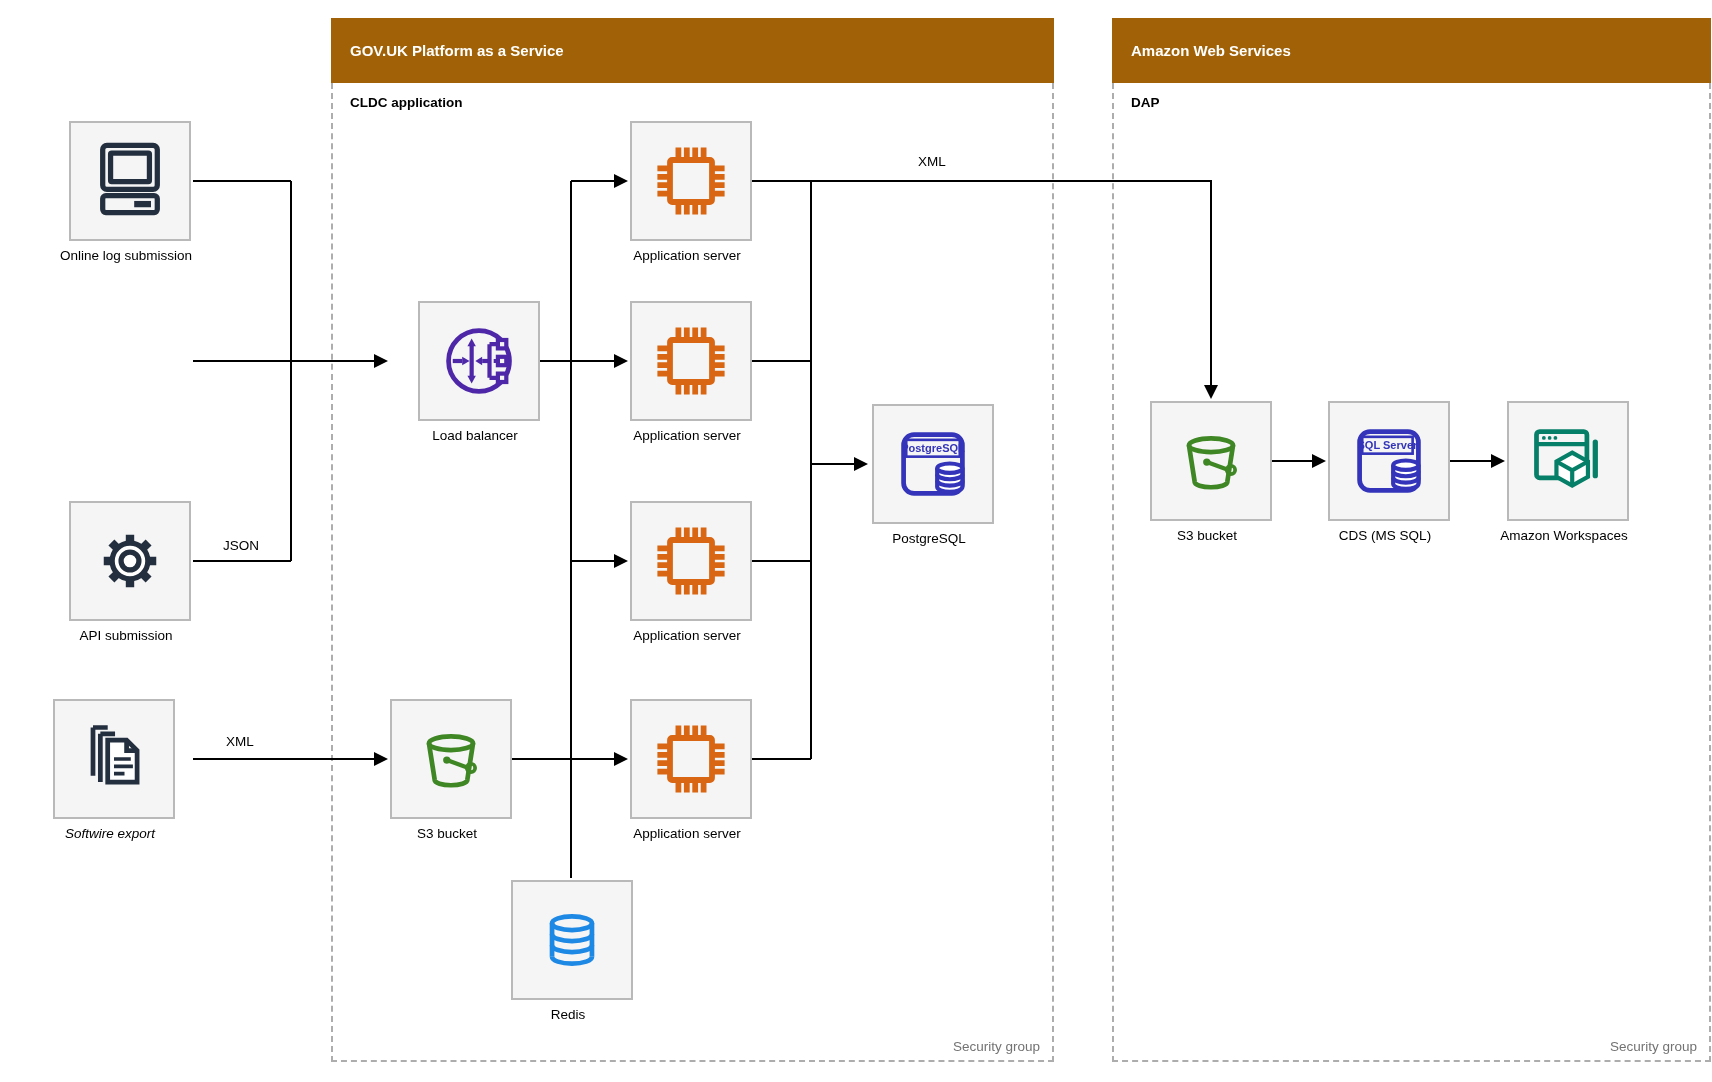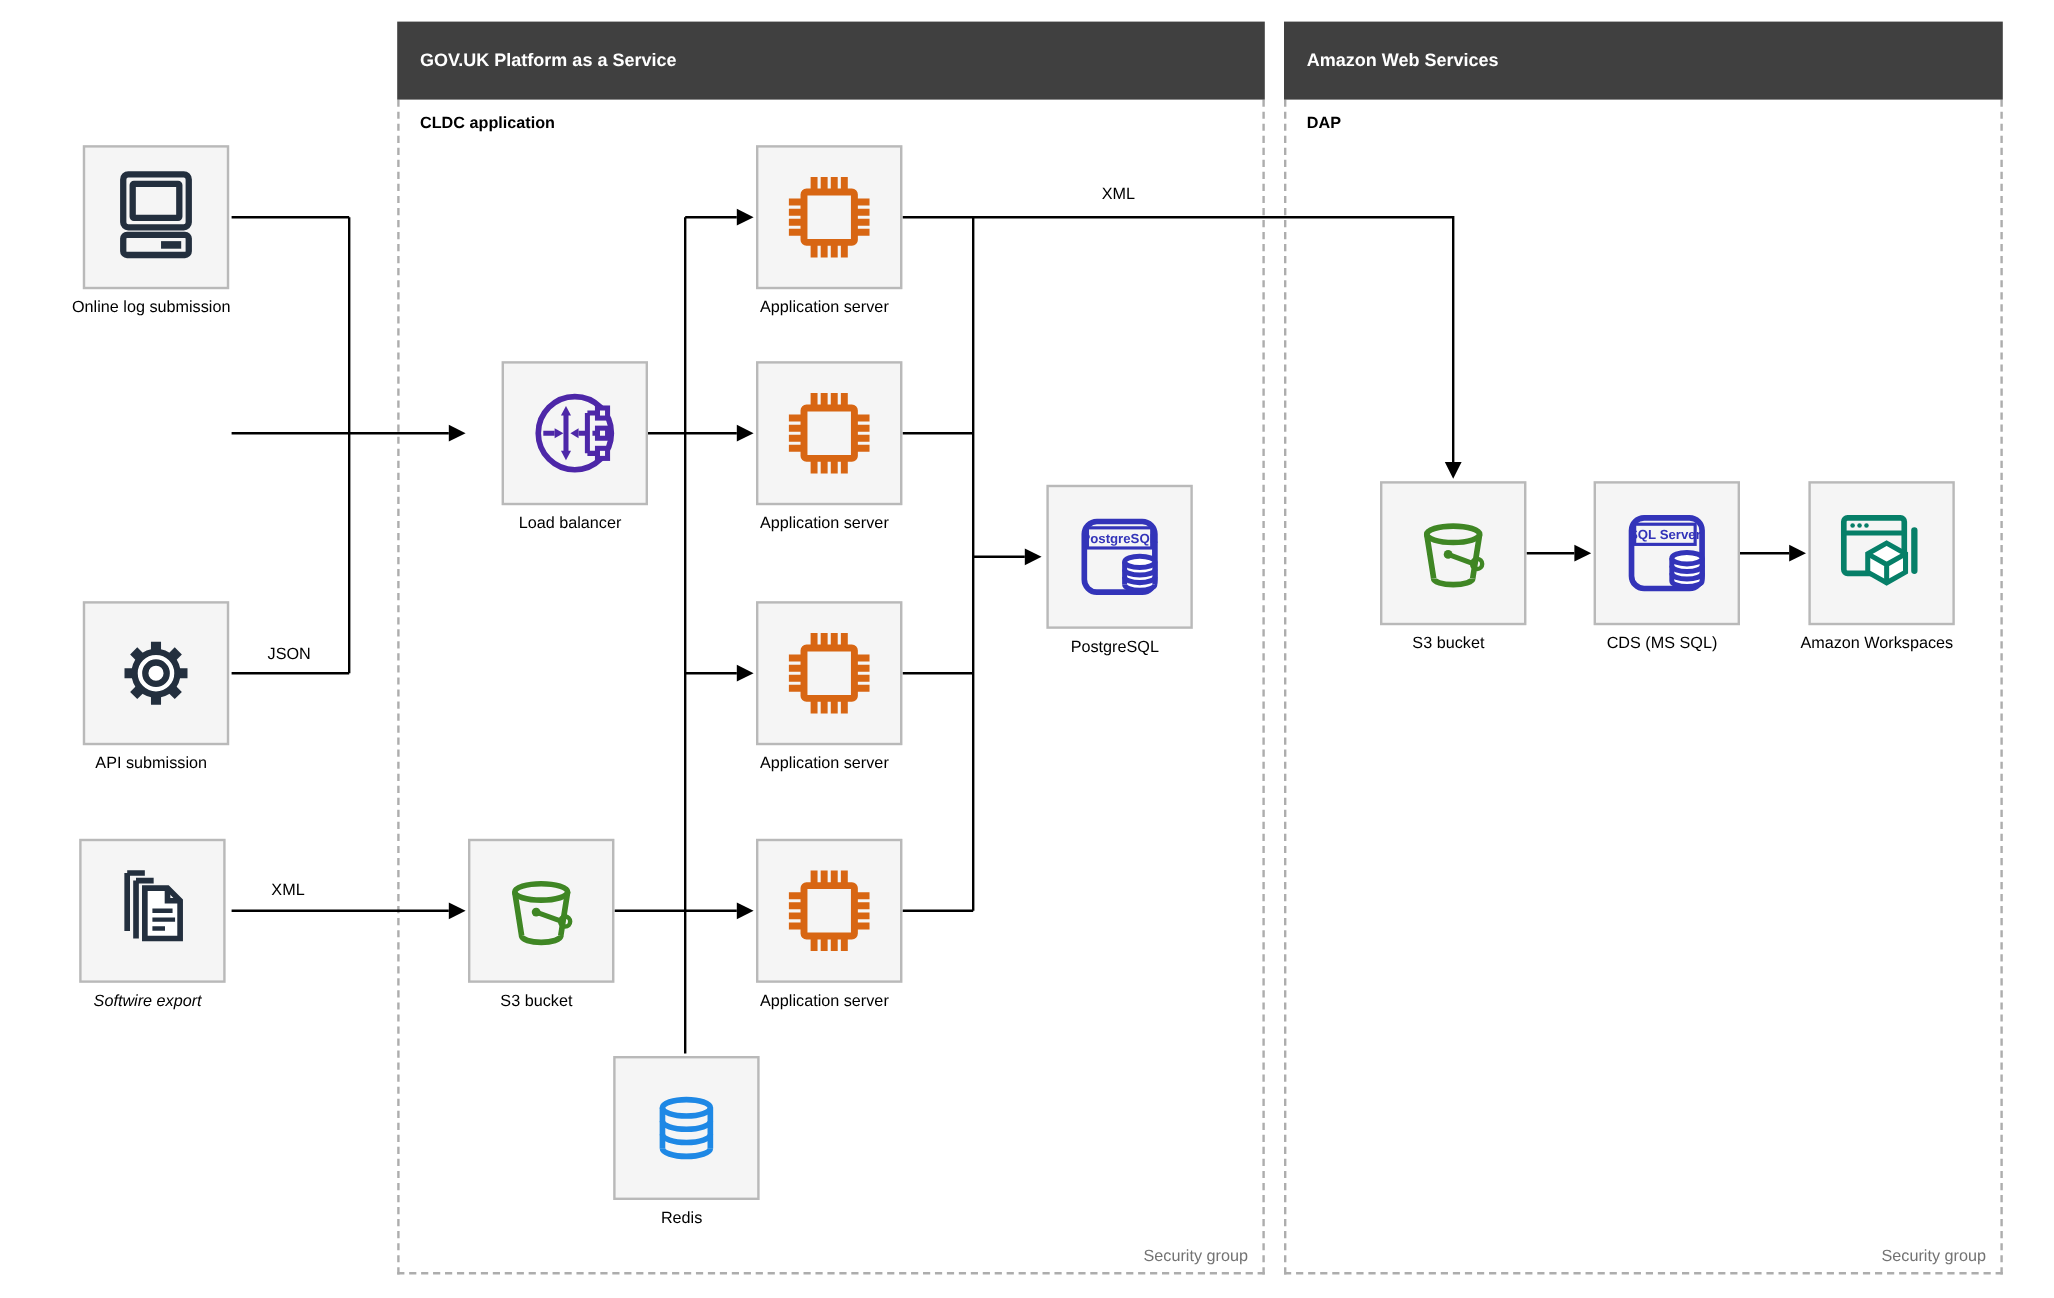--- a/index.html
+++ b/index.html
@@ -2,21 +2,21 @@
 <html><head>
 <meta charset="utf-8">
 <style>
   html,body{margin:0;padding:0;background:#fff;}
   .stage{position:relative;width:1712px;height:1082px;background:#ffffff;overflow:hidden;
          font-family:"Liberation Sans","DejaVu Sans",sans-serif;color:#000;}
   
   .container{position:absolute;box-sizing:border-box;}
   .container .body{position:absolute;left:0;right:0;top:65px;bottom:0;
                    border:2px dashed #adadad;border-top:none;box-sizing:border-box;}
-  .container .hdr{position:absolute;left:0;right:0;top:0;height:65px;background:#404040;
+  .container .hdr{position:absolute;left:0;right:0;top:0;height:65px;background:#a16207;
                   color:#ffffff;font-weight:bold;font-size:15px;line-height:65px;padding-left:19px;
                   box-sizing:border-box;}
   .container .sub{position:absolute;left:19px;top:77px;font-weight:bold;font-size:13.5px;}
   .container .foot{position:absolute;right:14px;bottom:8px;font-size:13.5px;color:#737373;}
   
   .node{position:absolute;width:114px;}
   .box{width:122px;height:120px;background:#f5f5f5;border:2px solid #b9b9b9;box-sizing:border-box;
        display:flex;align-items:center;justify-content:center;}
   .nlabel{position:absolute;top:127px;left:50%;transform:translateX(-50%);white-space:nowrap;
           font-size:13.5px;text-align:center;}
@@ -30,21 +30,21 @@
 
 <div class="stage">
 
   <div class="container" style="left:331px;top:18px;width:723px;height:1044px;">
     <div class="body"></div>
     <div class="hdr">GOV.UK Platform as a Service</div>
     <div class="sub">CLDC application</div>
     <div class="foot">Security group</div>
   </div>
 
-  <div class="container" style="left:1070px;top:18px;width:599px;height:1044px;">
+  <div class="container" style="left:1112px;top:18px;width:599px;height:1044px;">
     <div class="body"></div>
     <div class="hdr">Amazon Web Services</div>
     <div class="sub">DAP</div>
     <div class="foot">Security group</div>
   </div>
 
   <svg class="edges" width="1712" height="1082" viewBox="0 0 1712 1082">
     <g stroke="#000000" stroke-width="2" fill="none">
       <path d="M193,181 H291"></path>
       <path d="M291,181 V561"></path>
@@ -106,21 +106,21 @@
         <g stroke="#232f3e" stroke-width="8" fill="none">
           <path d="M57,40 H65 M52,52 L57.7,57.7 M40,57 V65 M28,52 L22.3,57.7 M23,40 H15 M28,28 L22.3,22.3 M40,23 V15 M52,28 L57.7,22.3"></path>
         </g>
         <circle cx="40" cy="40" r="17" fill="#ffffff" stroke="#232f3e" stroke-width="5"></circle>
         <circle cx="40" cy="40" r="8.5" fill="none" stroke="#232f3e" stroke-width="5"></circle>
       </svg>
     </div>
     <div class="nlabel">API submission</div>
   </div>
 
-  <div class="node" style="left:66px;top:699px;font-style:italic;">
+  <div class="node" style="left:53px;top:699px;font-style:italic;">
     <div class="box">
       <svg width="84" height="84" viewBox="0 0 80 80">
         <g stroke="#232f3e" stroke-width="4.5" fill="none">
           <path d="M20,10 h14 M20,10 v46"></path>
           <path d="M27,16 h14 M27,16 v46"></path>
           <path d="M34,22 h18 l10,10 v30 h-28 z" fill="#ffffff"></path>
           <path d="M52,22 v10 h10"></path>
         </g>
         <g stroke="#232f3e" stroke-width="3.5" fill="none">
           <path d="M40,40 h16 M40,47 h18 M40,54 h10"></path>

